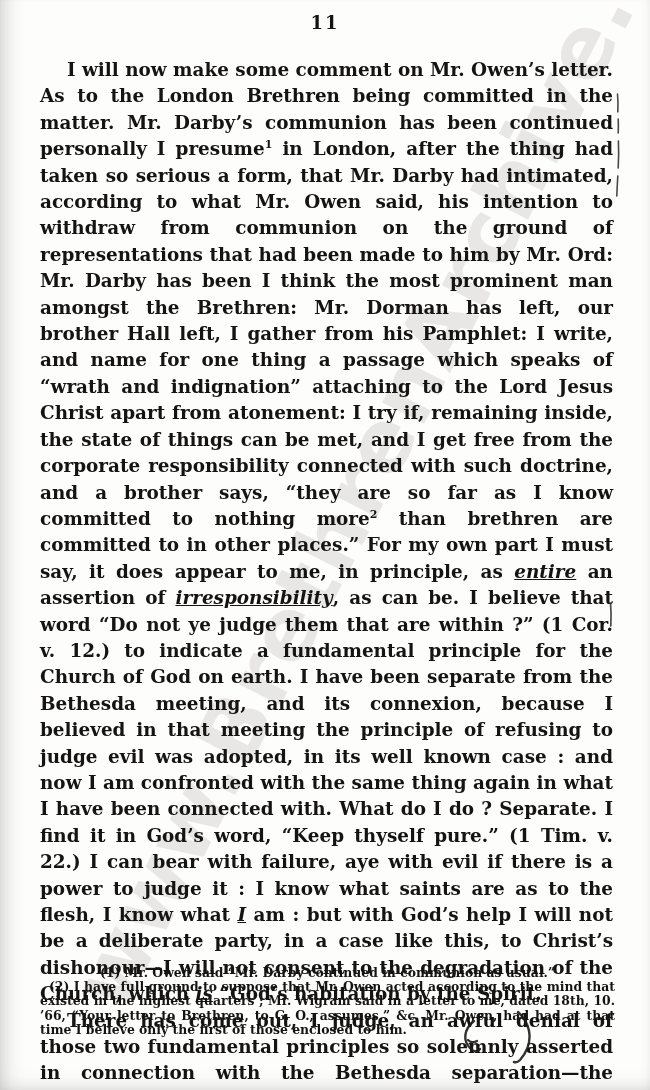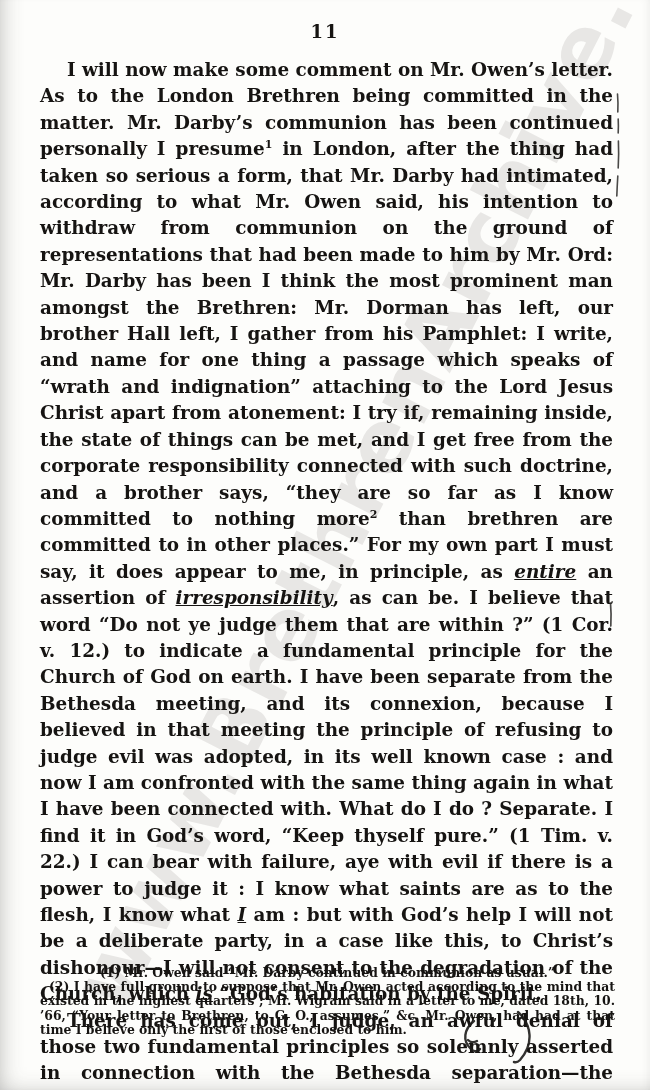--- a/index.html
+++ b/index.html
@@ -9,21 +9,21 @@
     background:#fdfdfb;
     overflow:hidden;
     font-family:"DejaVu Serif","Liberation Serif",serif;
     color:#161412;
   }
   .scan-edge{
     position:absolute;inset:0;z-index:5;pointer-events:none;
     box-shadow:inset 16px -12px 26px -20px rgba(60,60,58,.45), inset -6px 0 14px -12px rgba(60,60,58,.30);
   }
   .pageno{
-    position:absolute;top:21px;left:0;right:0;z-index:2;
+    position:absolute;top:12px;left:0;right:0;z-index:2;
     text-align:center;
     font-size:18px;font-weight:bold;letter-spacing:2px;
   }
   .body-text{
     position:absolute;top:57px;left:40px;width:573px;z-index:2;
     font-size:18.4px;font-weight:bold;line-height:26.4px;
     text-align:justify;
   }
   .para{margin:0;text-indent:27px;}
   .para em{font-style:italic;font-weight:bold;text-decoration:underline;}

